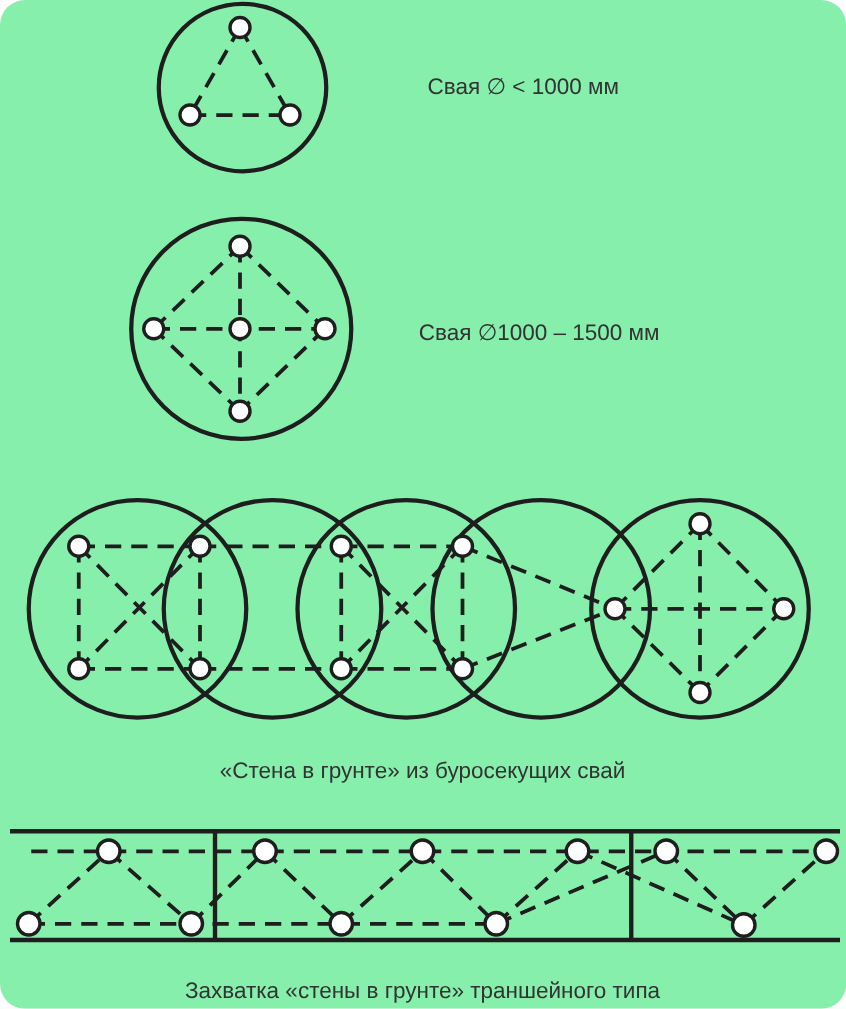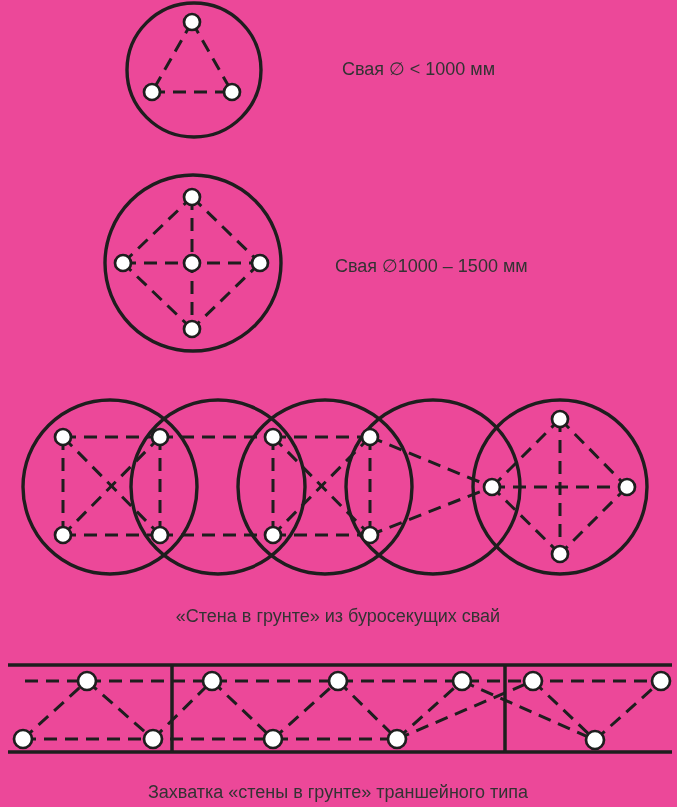--- a/index.html
+++ b/index.html
@@ -1,16 +1,16 @@
 <!DOCTYPE html>
 <html><head>
 <meta charset="utf-8">
 <style>
   html,body{margin:0;padding:0;background:#ffffff;}
-  .page{position:relative;width:677px;height:807px;background:#ec4899;overflow:hidden;}
+  .page{position:relative;width:677px;height:807px;background:#86efac;overflow:hidden;border-radius:20px;}
   svg{display:block;}
   .big{fill:none;stroke:#1e1e1e;stroke-width:3.4;}
   .dash{fill:none;stroke:#1e1e1e;stroke-width:3;stroke-dasharray:13 8;}
   .pile{fill:#ffffff;stroke:#1e1e1e;stroke-width:2.7;}
   .solid{fill:none;stroke:#1e1e1e;stroke-width:3.5;}
   .lbl{font-family:"Liberation Sans", sans-serif;font-size:18px;fill:#333333;}
 </style>
 </head>
 <body>
 

